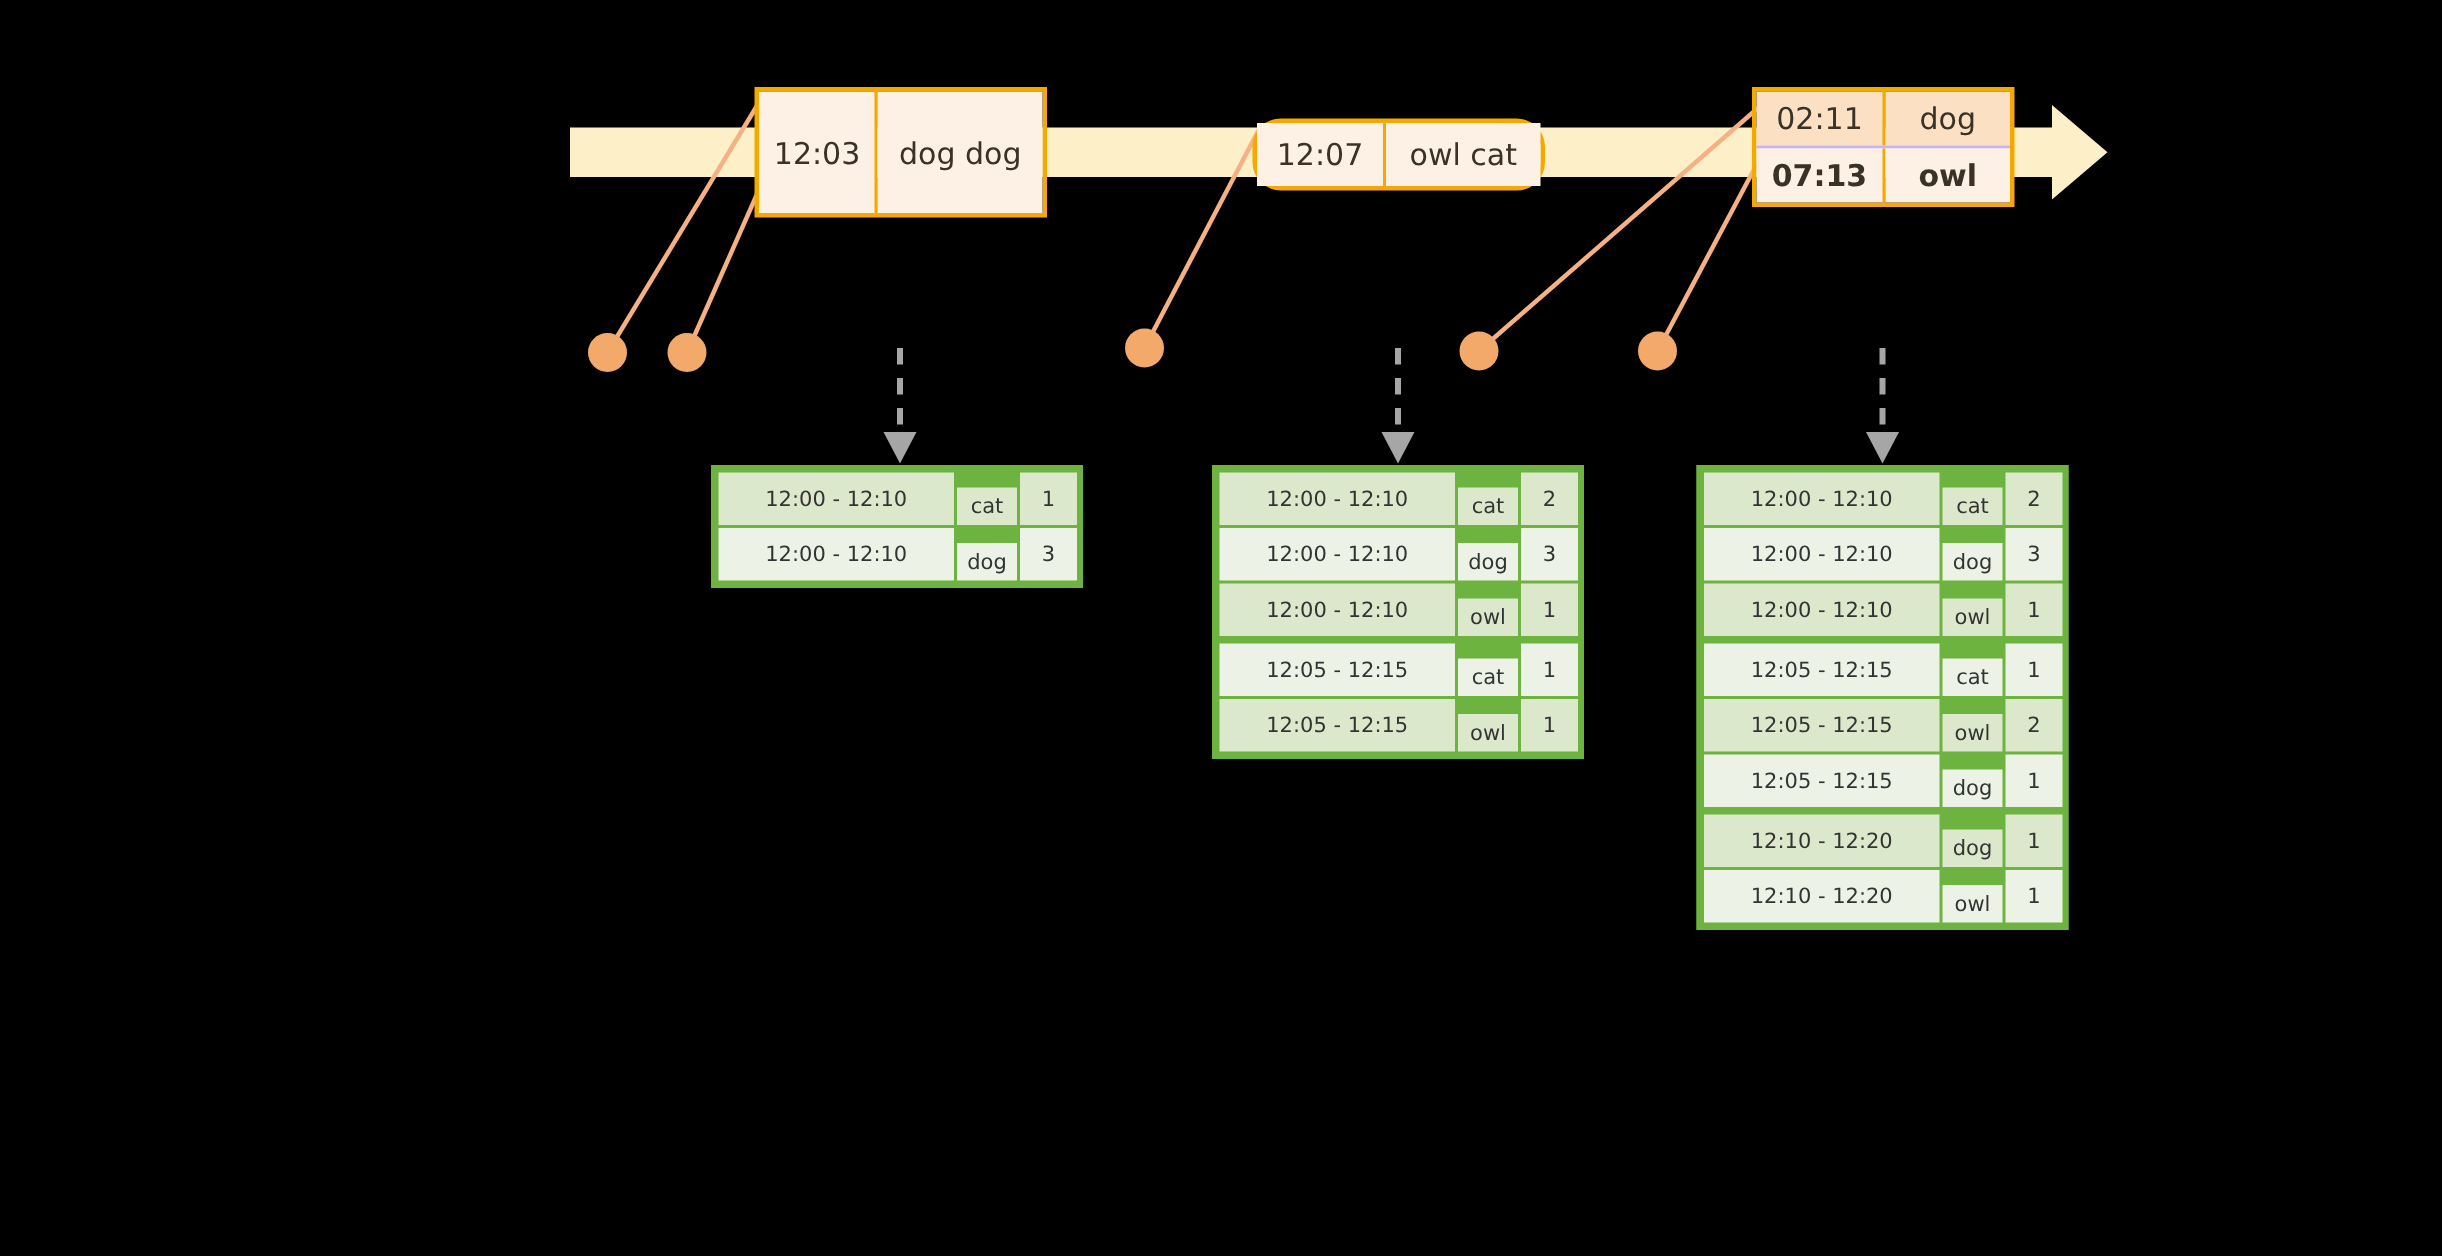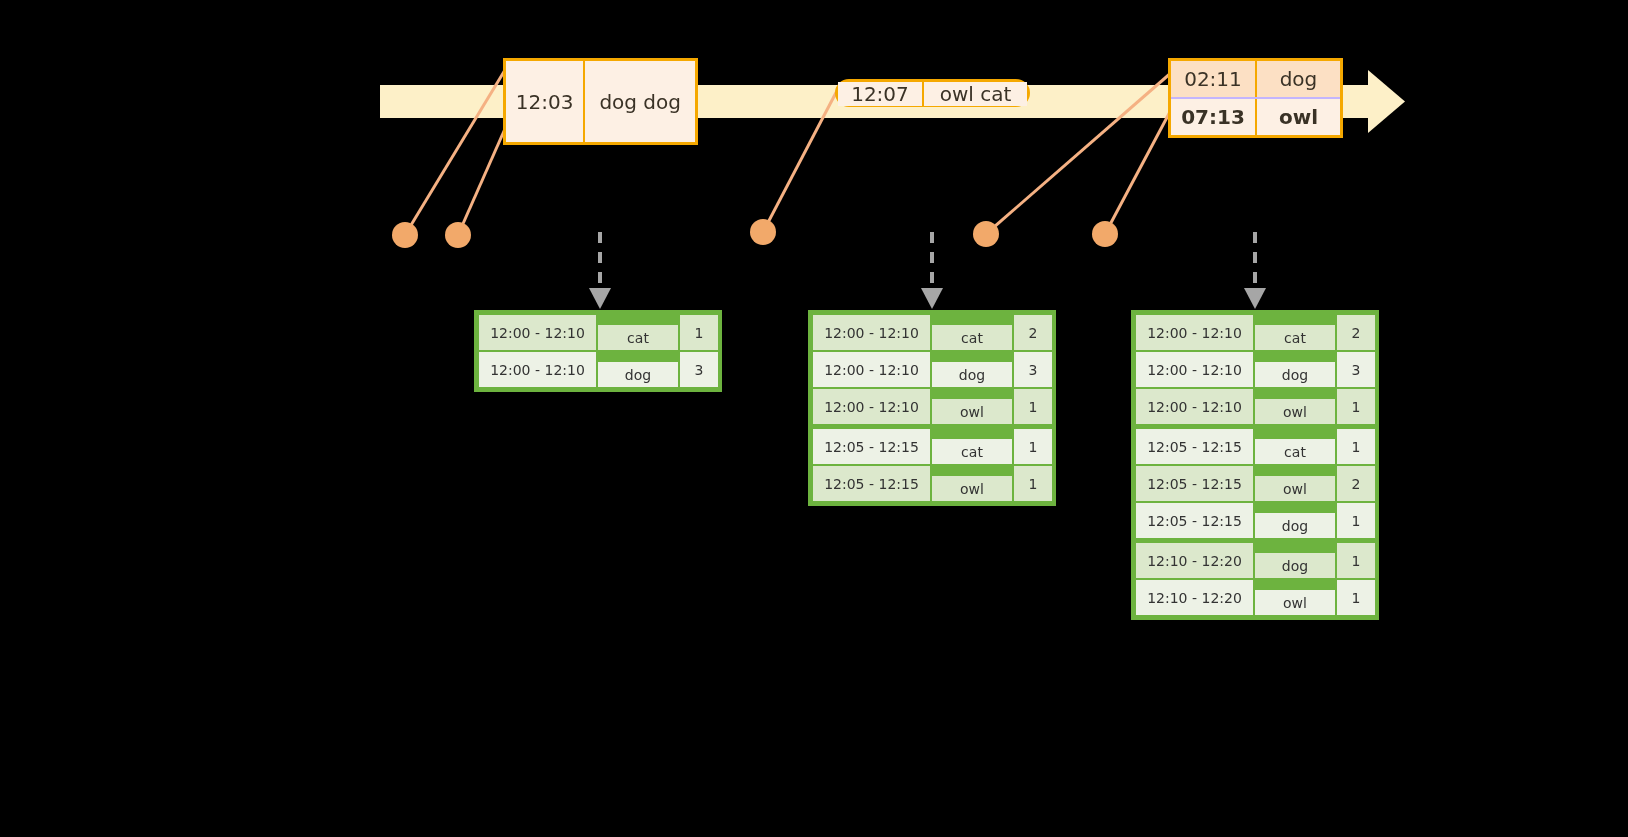--- a/index.html
+++ b/index.html
@@ -22,21 +22,21 @@
   .shade-b .ev-time,.shade-b .ev-words{background:#FDF0E4;}
 
   
   .result-table{position:absolute;border:4px solid #6DB33F;box-sizing:border-box;
                 background:#6DB33F;display:flex;flex-direction:column;}
   .rt-row{display:flex;height:37px;}
   .rt-row.grp-start{margin-top:3px;}
   .rt-cell{display:flex;align-items:center;justify-content:center;
            font-size:14px;color:#333;box-sizing:border-box;}
   .rt-window{flex:1;margin:1px 2px 1px 1px;}
-  .rt-key{width:80px;margin:11px 2px 1px 0;}
+  .rt-key{width:40px;margin:11px 2px 1px 0;}
   .rt-count{width:38px;margin:1px 0 1px 0;}
   .rt-row.odd .rt-cell{background:#DCE8CC;}
   .rt-row.even .rt-cell{background:#EDF2E6;}
 </style>
 </head>
 <body>
 
 <div id="stage">
 
   <svg id="timeline-svg" viewBox="0 0 1628 320">
@@ -69,21 +69,21 @@
     </g>
   </svg>
 
   <div class="event-box" style="left:503px;top:58px;width:195px;height:87px;">
     <div class="event-row shade-b">
       <div class="ev-time">12:03</div>
       <div class="ev-words">dog dog</div>
     </div>
   </div>
 
-  <div class="event-box" style="left:835px;top:79px;width:195px;height:28px;border-radius:19px;">
+  <div class="event-box" style="left:835px;top:79px;width:195px;height:48px;border-radius:19px;">
     <div class="event-row shade-b">
       <div class="ev-time">12:07</div>
       <div class="ev-words">owl cat</div>
     </div>
   </div>
 
   <div class="event-box" style="left:1168px;top:58px;width:175px;height:80px;">
     <div class="event-row shade-a">
       <div class="ev-time">02:11</div>
       <div class="ev-words">dog</div>

